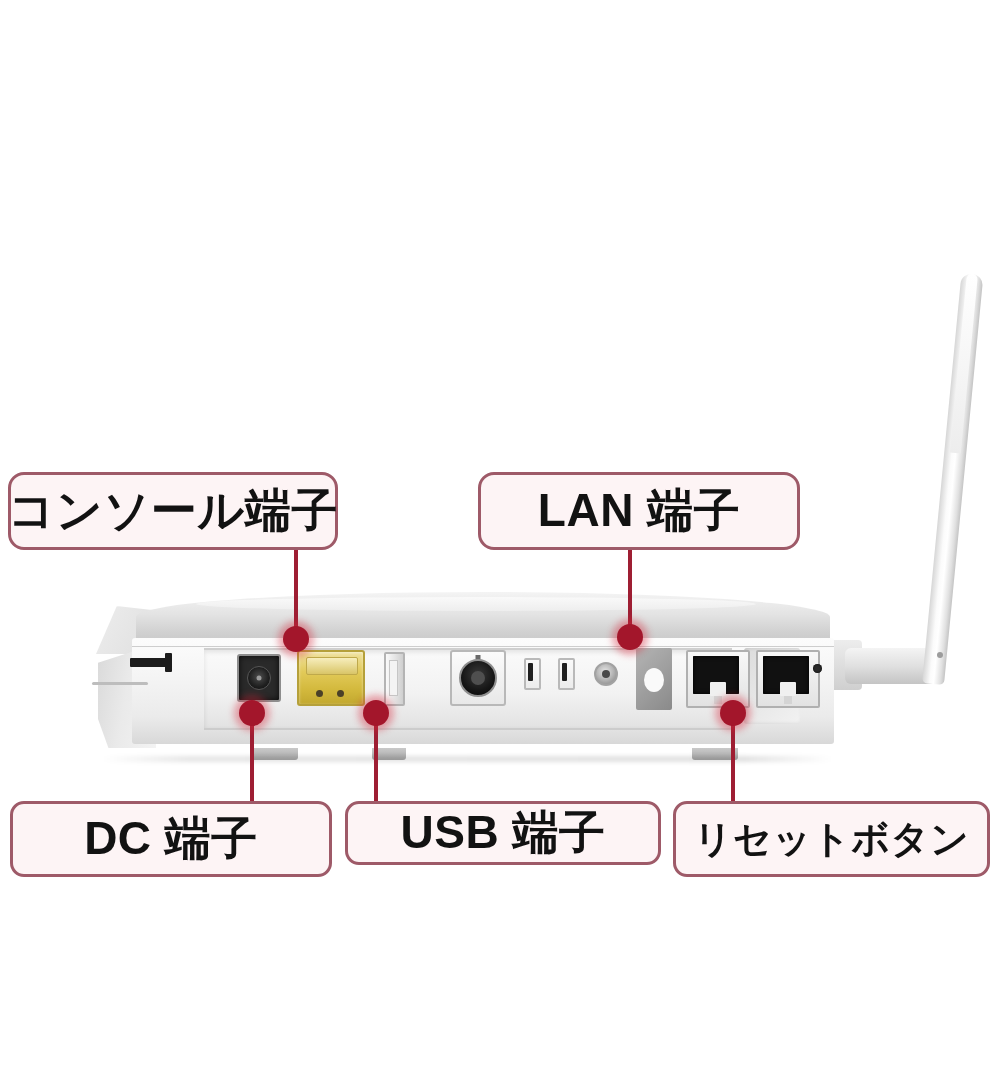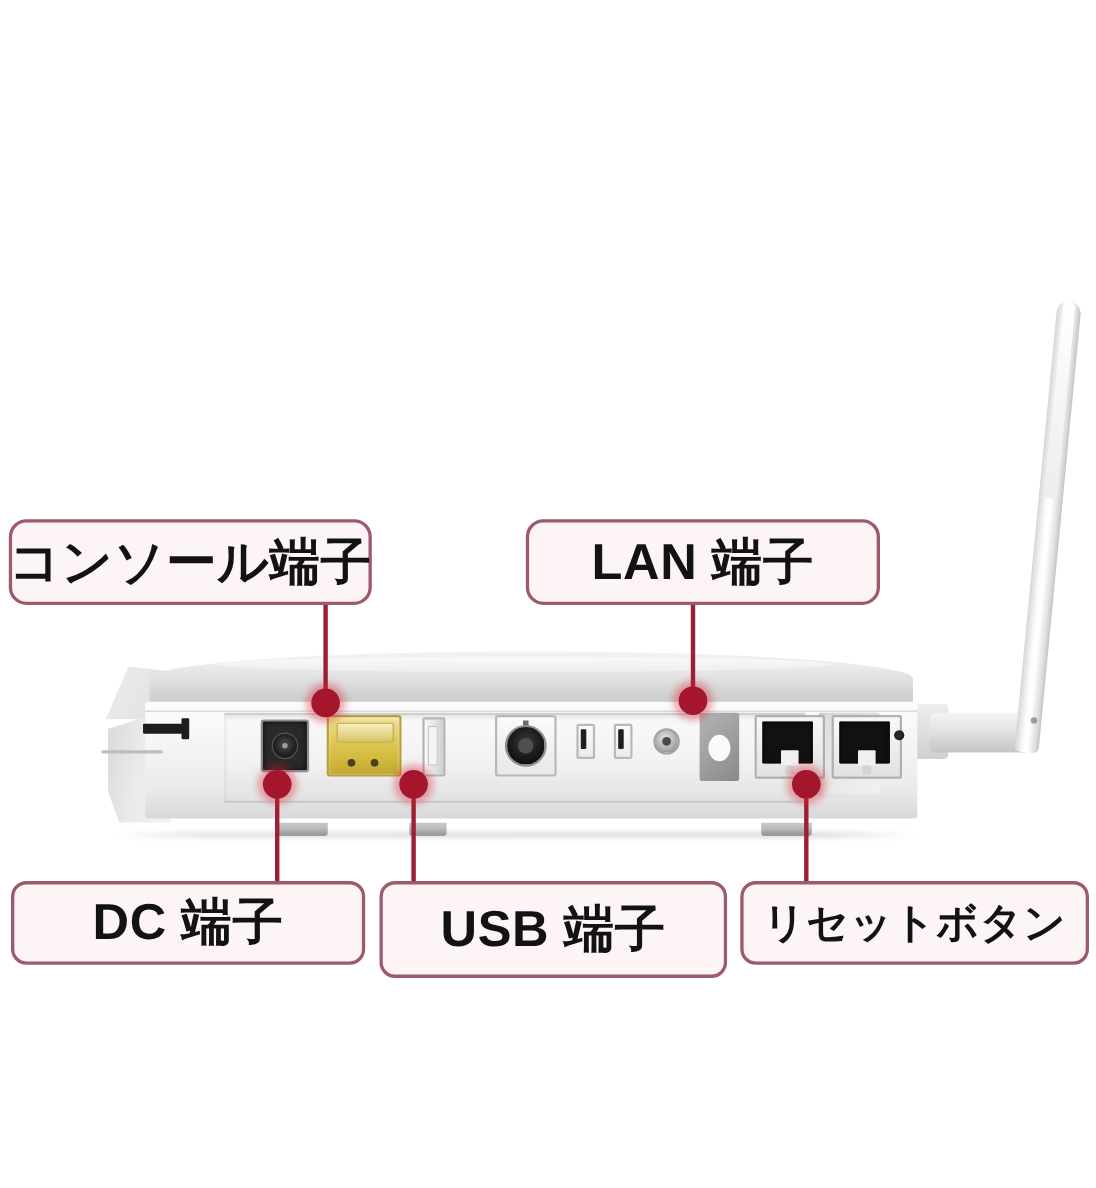--- a/index.html
+++ b/index.html
@@ -34,21 +34,21 @@
     font-weight: 700;
     letter-spacing: 0.5px;
     white-space: nowrap;
     z-index: 40;
   }
   .callout.top    { border-radius: 16px; }
 
   #callout-console { left: 8px;   top: 472px; width: 330px; height: 78px; font-size: 46px; }
   #callout-lan     { left: 478px; top: 472px; width: 322px; height: 78px; font-size: 46px; }
   #callout-dc      { left: 10px;  top: 801px; width: 322px; height: 76px; font-size: 46px; }
-  #callout-usb     { left: 345px; top: 801px; width: 316px; height: 88px; font-size: 46px; }
+  #callout-usb     { left: 345px; top: 801px; width: 316px; height: 64px; font-size: 46px; }
   #callout-reset   { left: 673px; top: 801px; width: 317px; height: 76px; font-size: 38px; }
 
   
   .leader {
     position: absolute;
     width: 4px;
     background: #9e1e33;
     z-index: 30;
   }
   #leader-console { left: 294px; top: 549px; height: 92px; }

